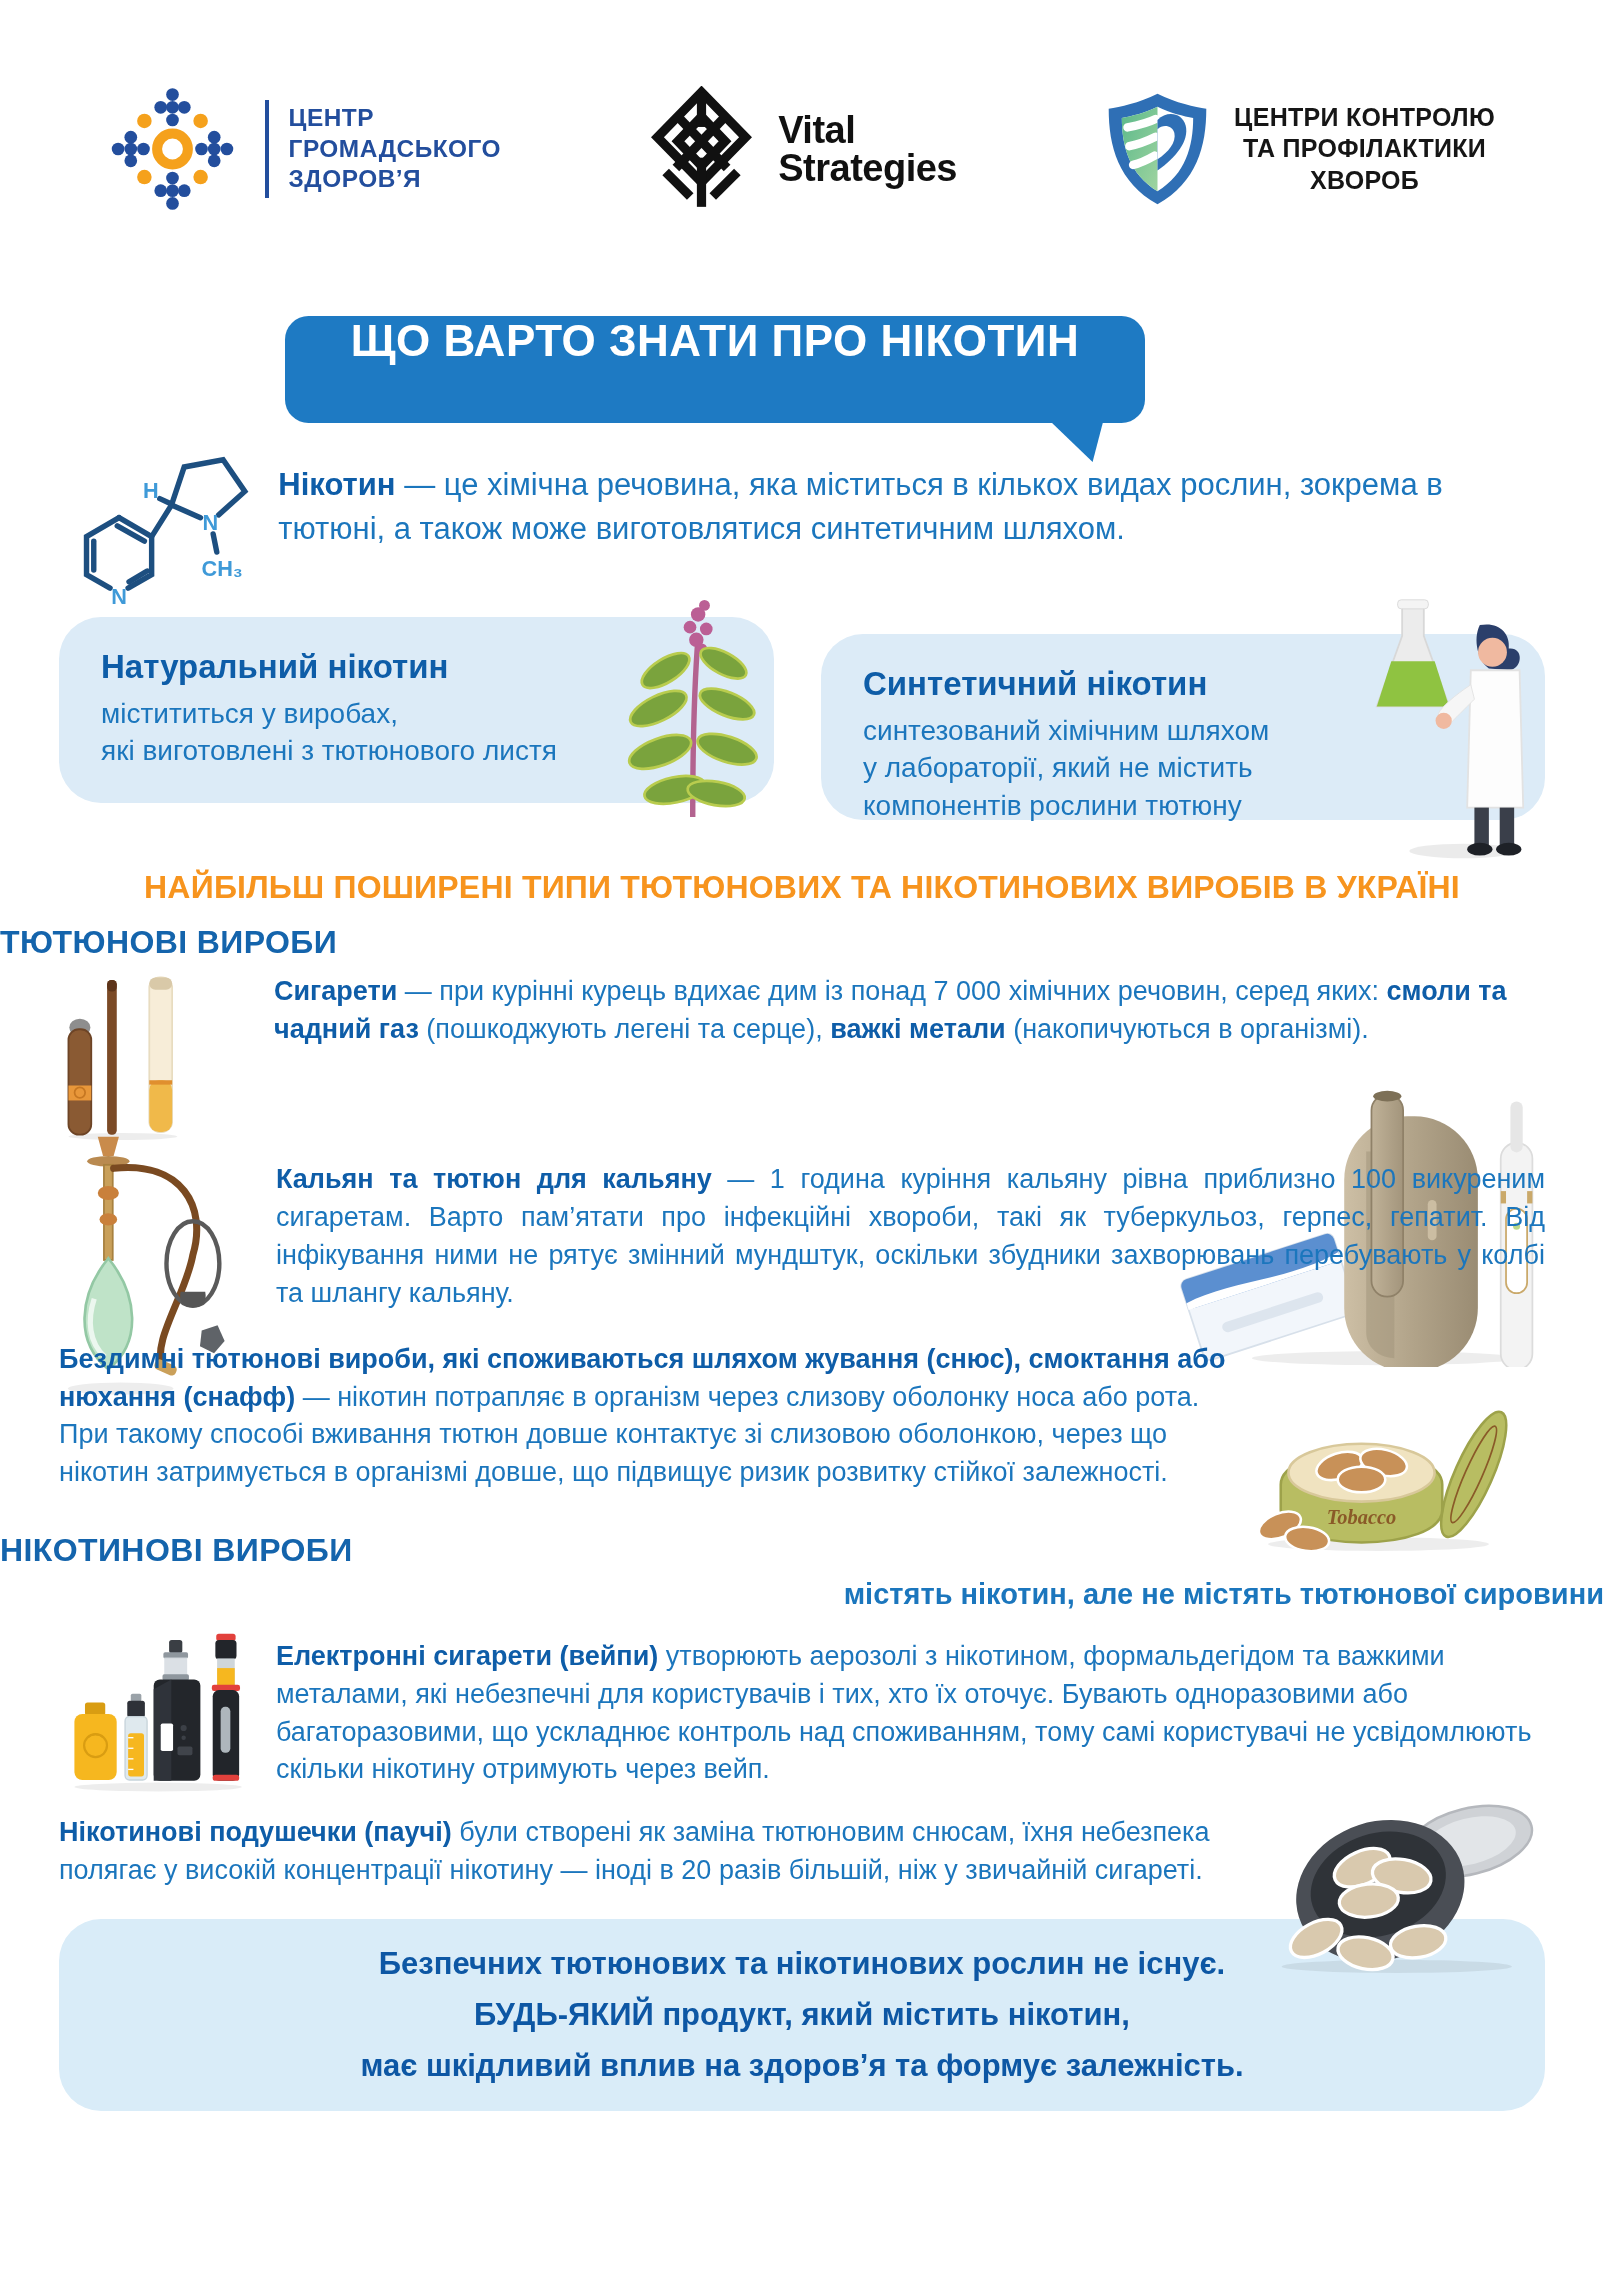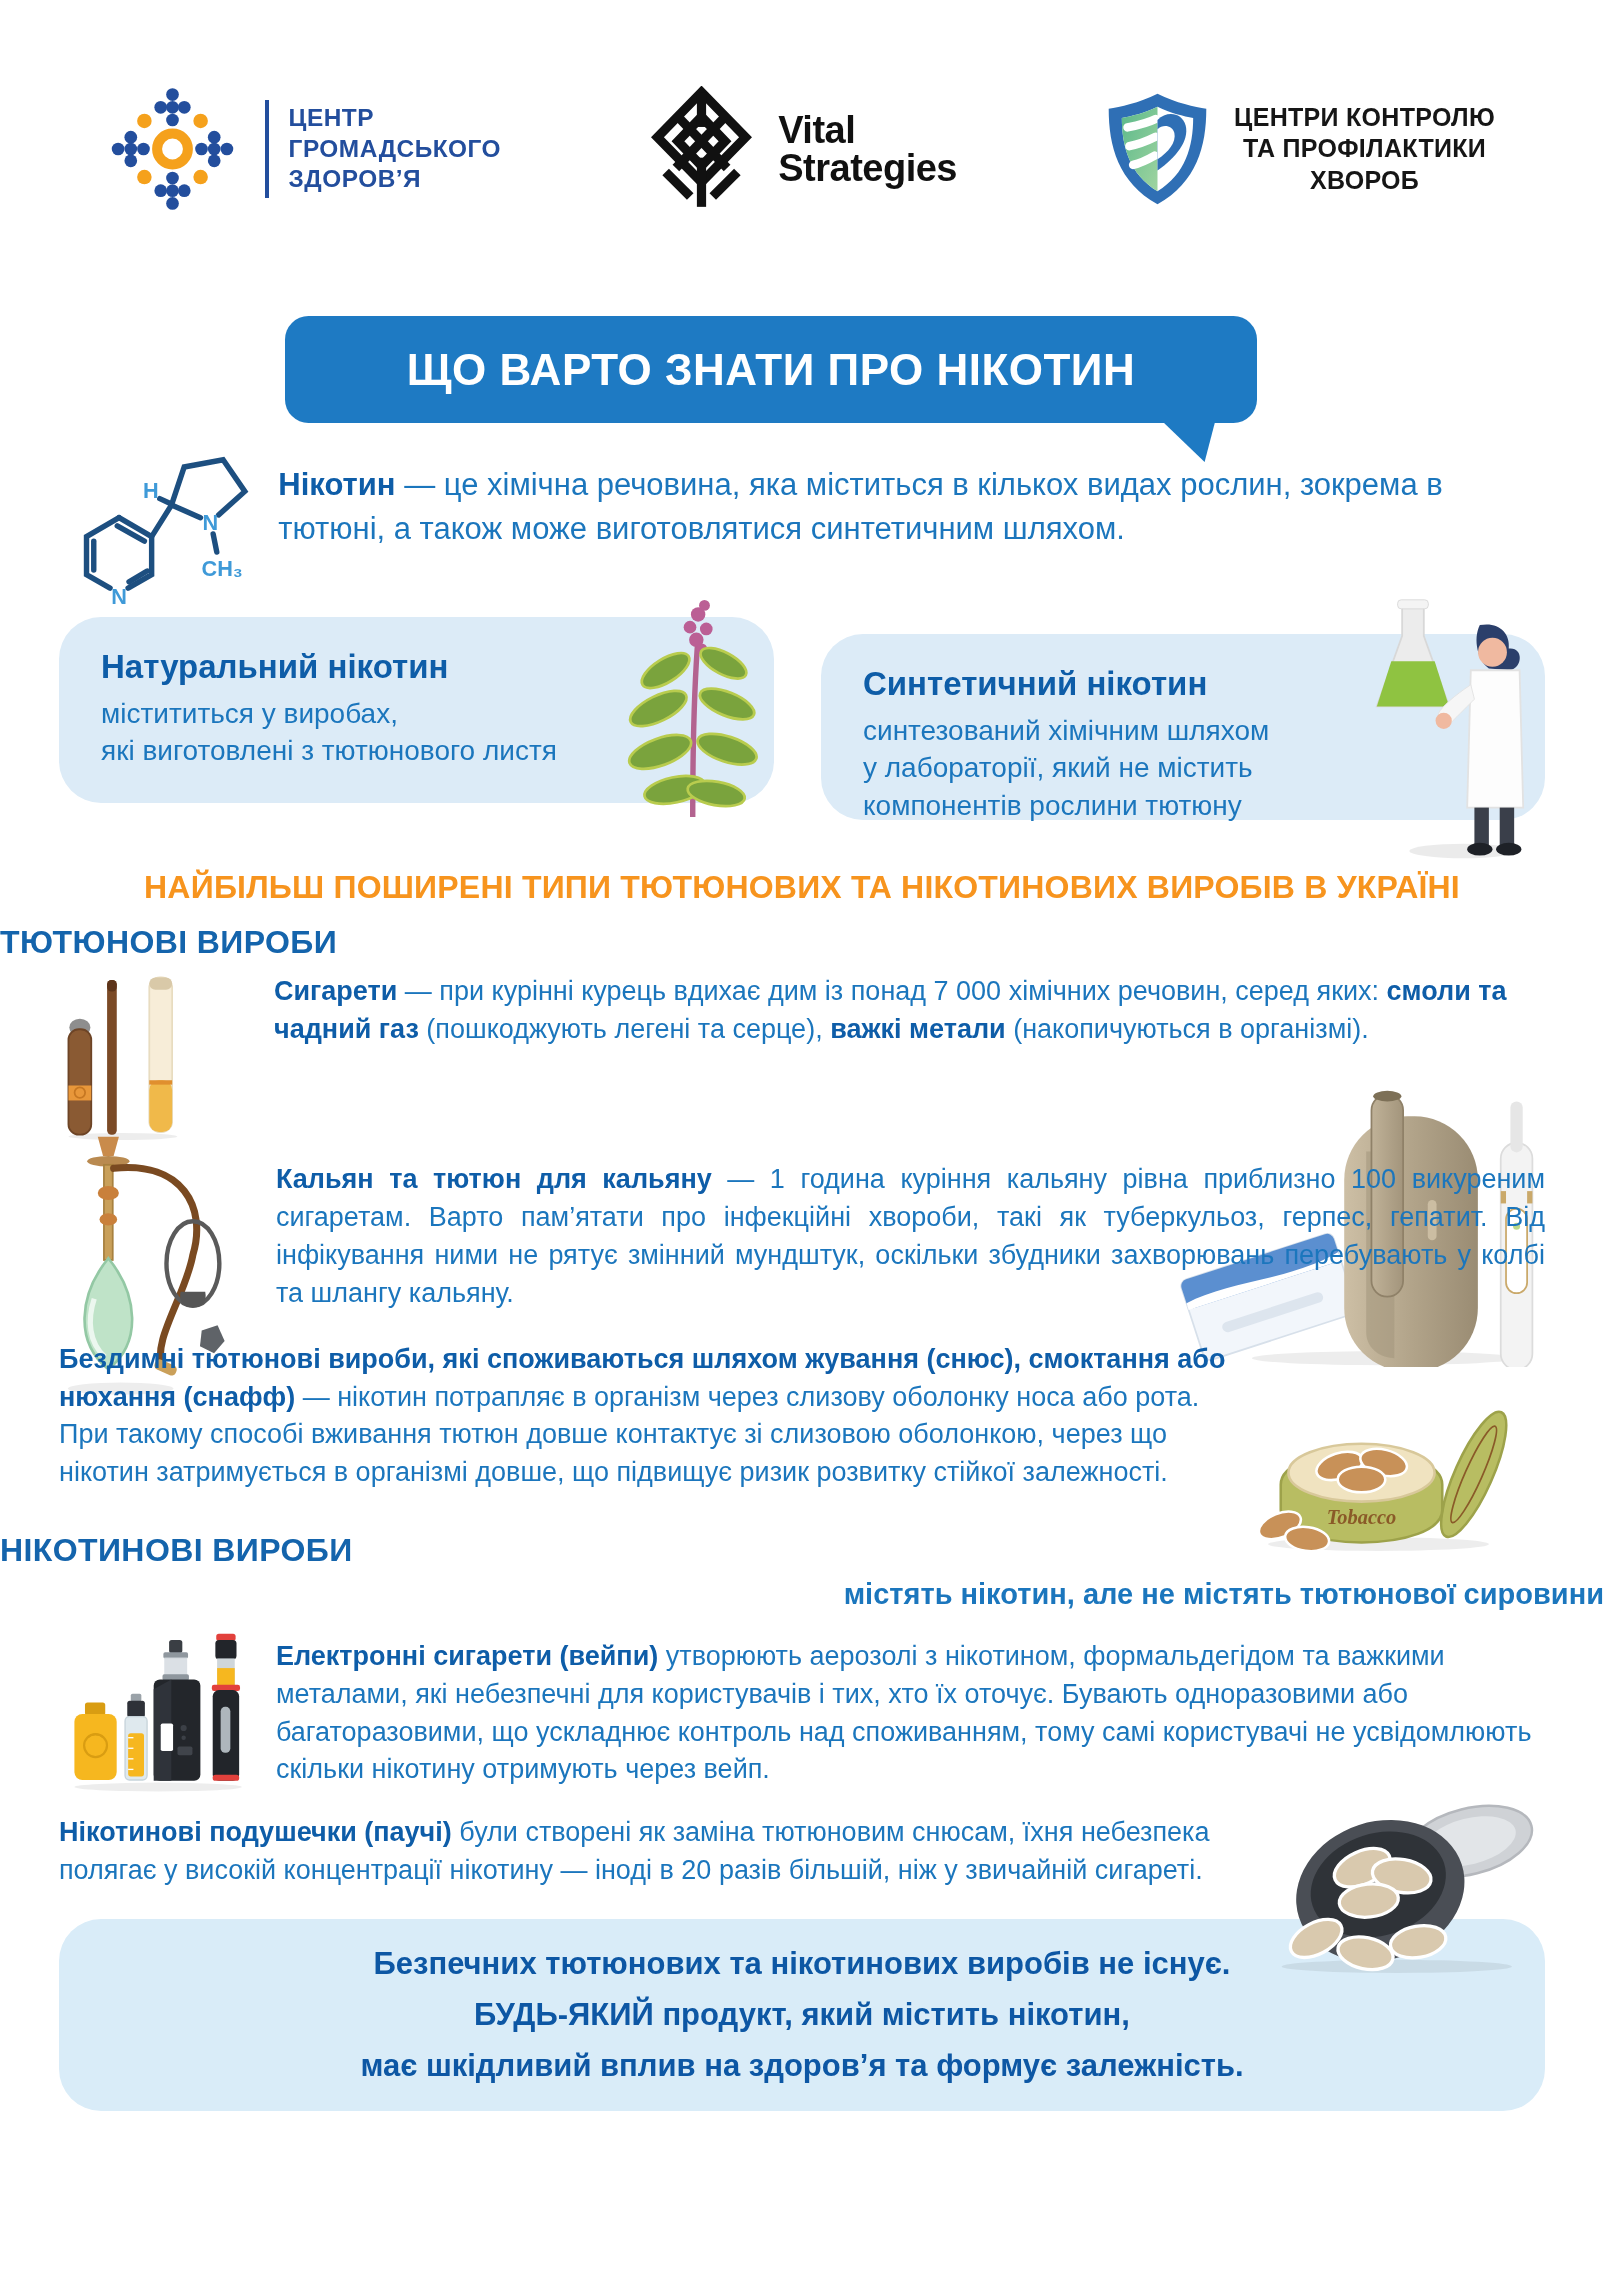--- a/index.html
+++ b/index.html
@@ -17,22 +17,22 @@
     --logo-navy:#234e9d;
   }
   
   .header{display:flex;align-items:center;justify-content:space-between;padding:72px 109px 0 100px;height:154px;}
   .logo{display:flex;align-items:center;gap:20px;}
   .phc-text{color:var(--logo-navy);font-weight:bold;font-size:24.4px;line-height:1.25;letter-spacing:0.5px;}
   .phc-divider{width:3.6px;height:98px;background:var(--logo-navy);}
   .vital-text{color:#111;font-weight:bold;font-size:38px;line-height:1.0;letter-spacing:-0.5px;}
   .cdc-text{color:#161616;font-weight:bold;font-size:25px;line-height:1.25;text-align:center;letter-spacing:0.3px;}
   
-  .banner{position:relative;margin:90px 0 0 285px;width:972px;height:107px;background:var(--banner-blue);
-    border-radius:23.5px;display:flex;align-items:center;justify-content:center;}
+  .banner{position:relative;margin:90px 0 0 285px;width:860px;height:107px;background:var(--banner-blue);
+    border-radius:23.5px;display:flex;justify-content:center;}
   .banner-text{color:#fff;font-weight:bold;font-size:44px;letter-spacing:0.5px;}
   .banner-tail{position:absolute;right:42px;top:100%;margin-top:-0.9px;width:52px;height:40px;
     background:var(--banner-blue);clip-path:polygon(0 0,100% 0,80% 100%);}
   
   .intro{display:flex;align-items:flex-start;margin:23.5px 54px 0 63px;gap:16.3px;}
   .intro-text{margin-top:16.3px;font-size:31px;line-height:1.42;color:var(--body-blue);max-width:1266px;}
   .seg-b{font-weight:bold;color:var(--bold-blue);}
   
   .boxes{display:flex;gap:47px;margin:7.2px 59px 0 59px;}
   .infobox{position:relative;background:var(--box-bg);border-radius:42px;height:186px;}
@@ -403,19 +403,19 @@
         <ellipse cx="166" cy="102" rx="36" ry="20" transform="rotate(10 166 102)"></ellipse>
         <ellipse cx="126" cy="132" rx="36" ry="20" transform="rotate(-6 126 132)"></ellipse>
         <ellipse cx="62" cy="178" rx="34" ry="19" transform="rotate(-28 62 178)"></ellipse>
         <ellipse cx="122" cy="196" rx="34" ry="19" transform="rotate(12 122 196)"></ellipse>
         <ellipse cx="186" cy="182" rx="34" ry="19" transform="rotate(-10 186 182)"></ellipse>
       </g>
     </svg>
   </div>
 
   <div class="footer-box">
-    <div class="footer-line">Безпечних тютюнових та нікотинових виробів не існує.</div>
+    <div class="footer-line">Безпечних тютюнових та нікотинових рослин не існує.</div>
     <div class="footer-line">БУДЬ-ЯКИЙ продукт, який містить нікотин,</div>
     <div class="footer-line">має шкідливий вплив на здоров’я та формує залежність.</div>
   </div>
 
 </div>
 
 
 </body></html>

